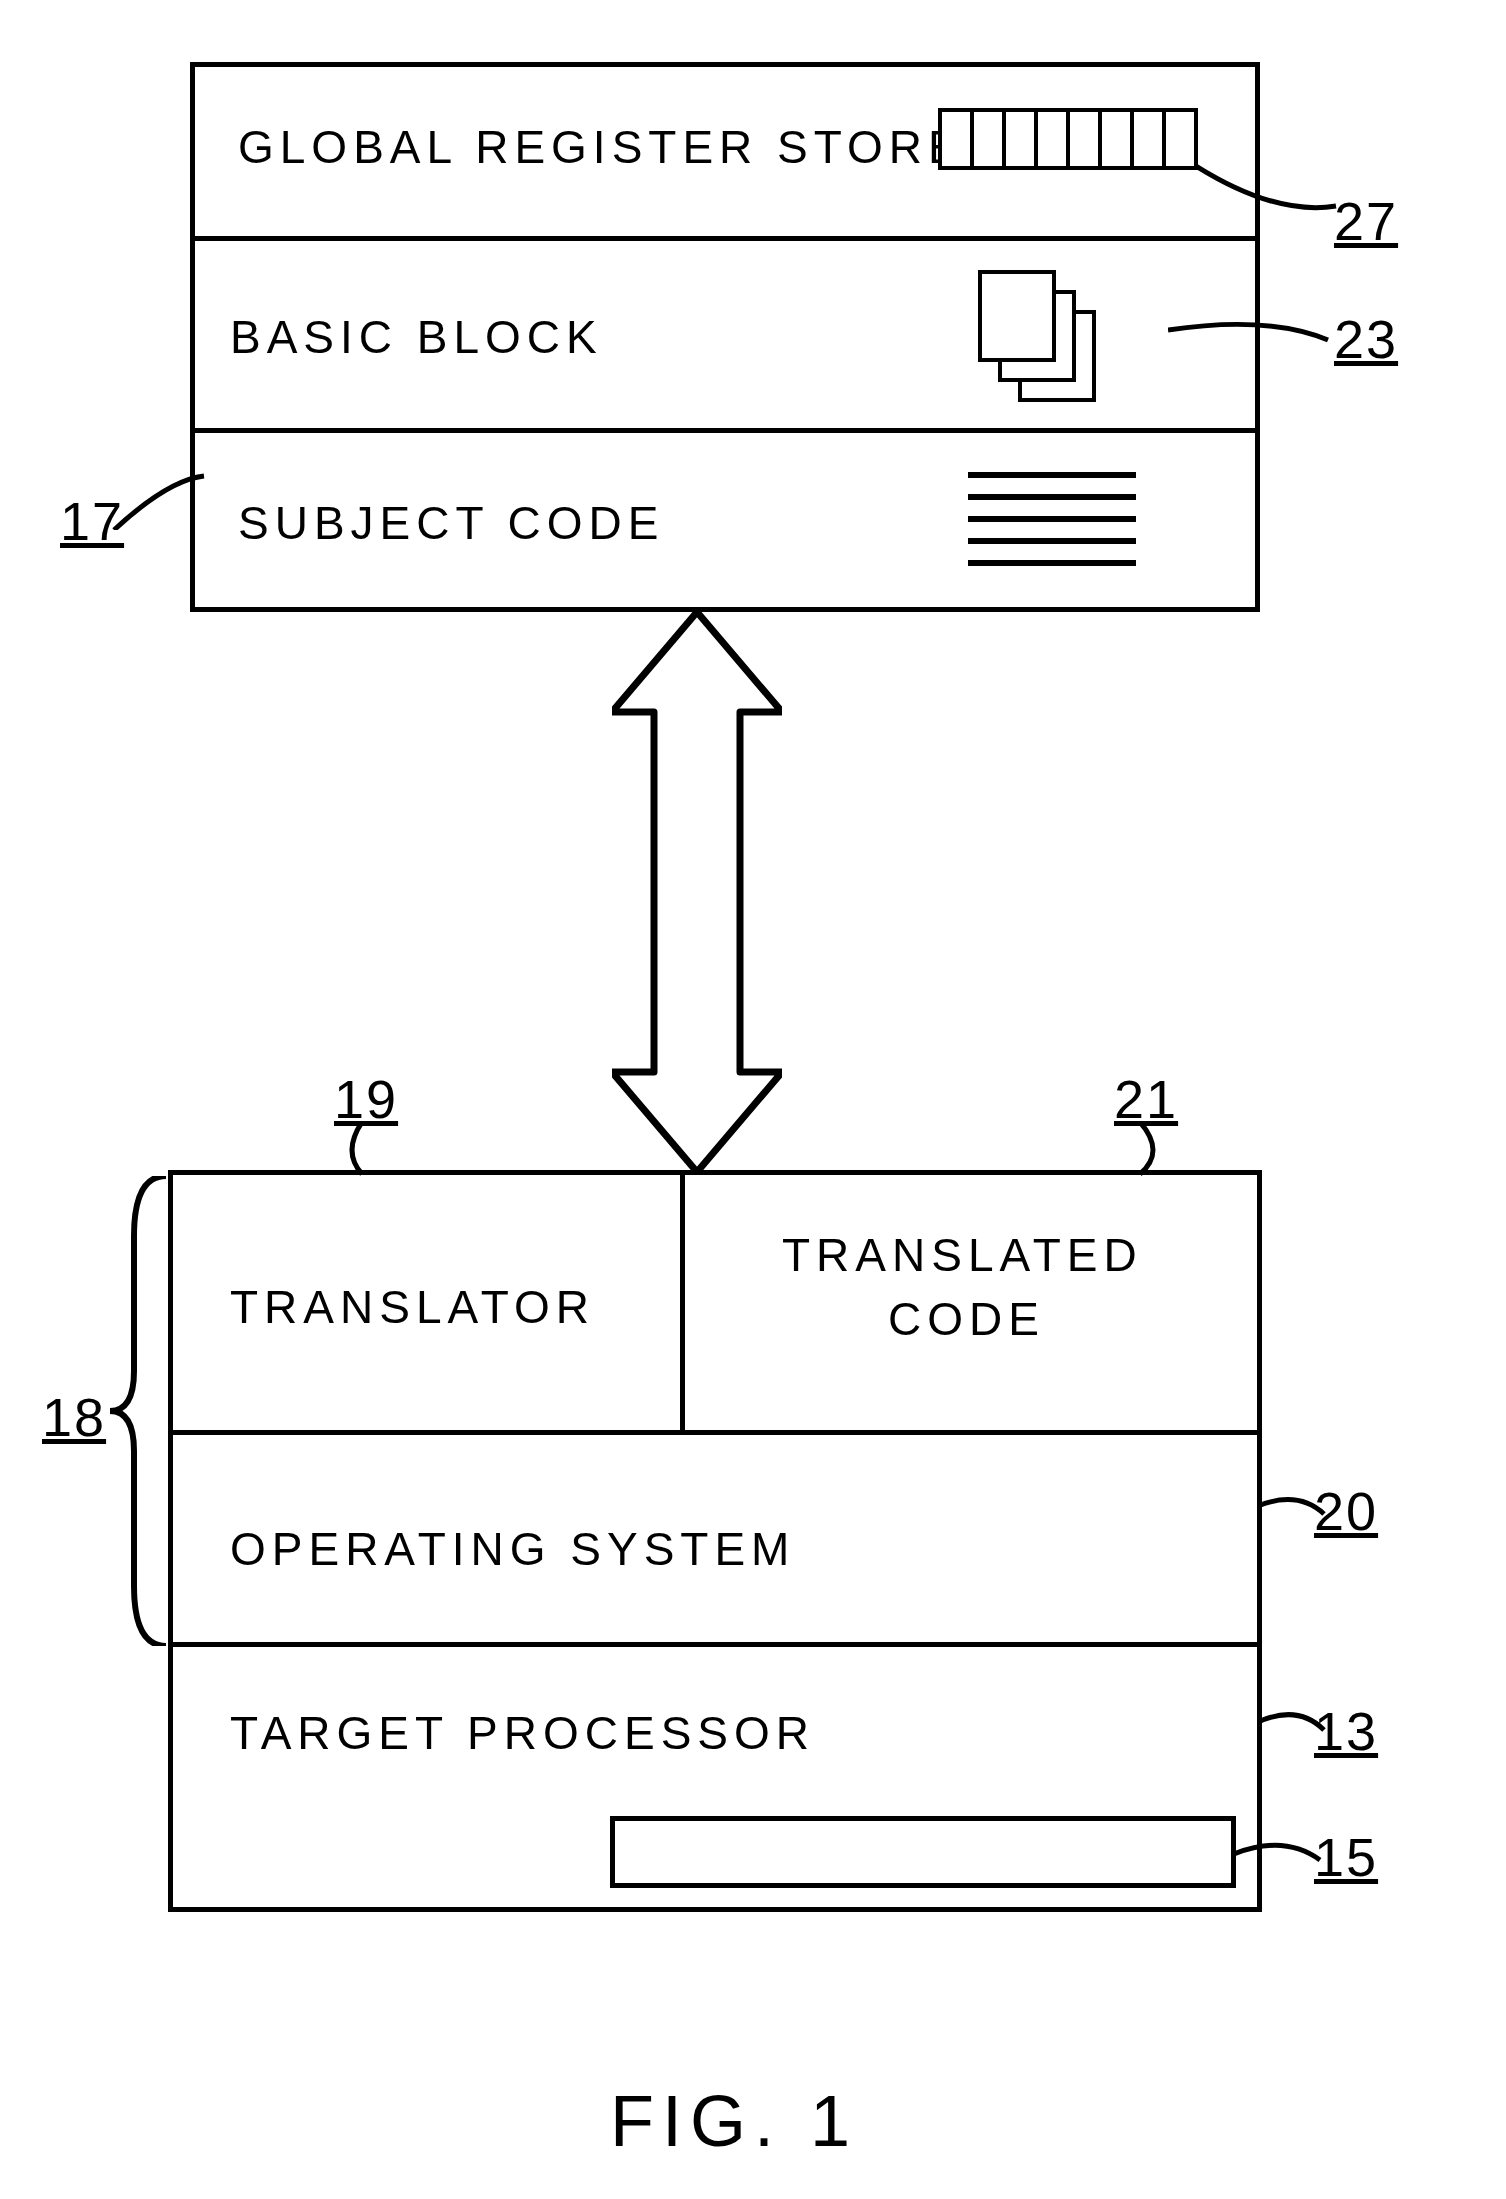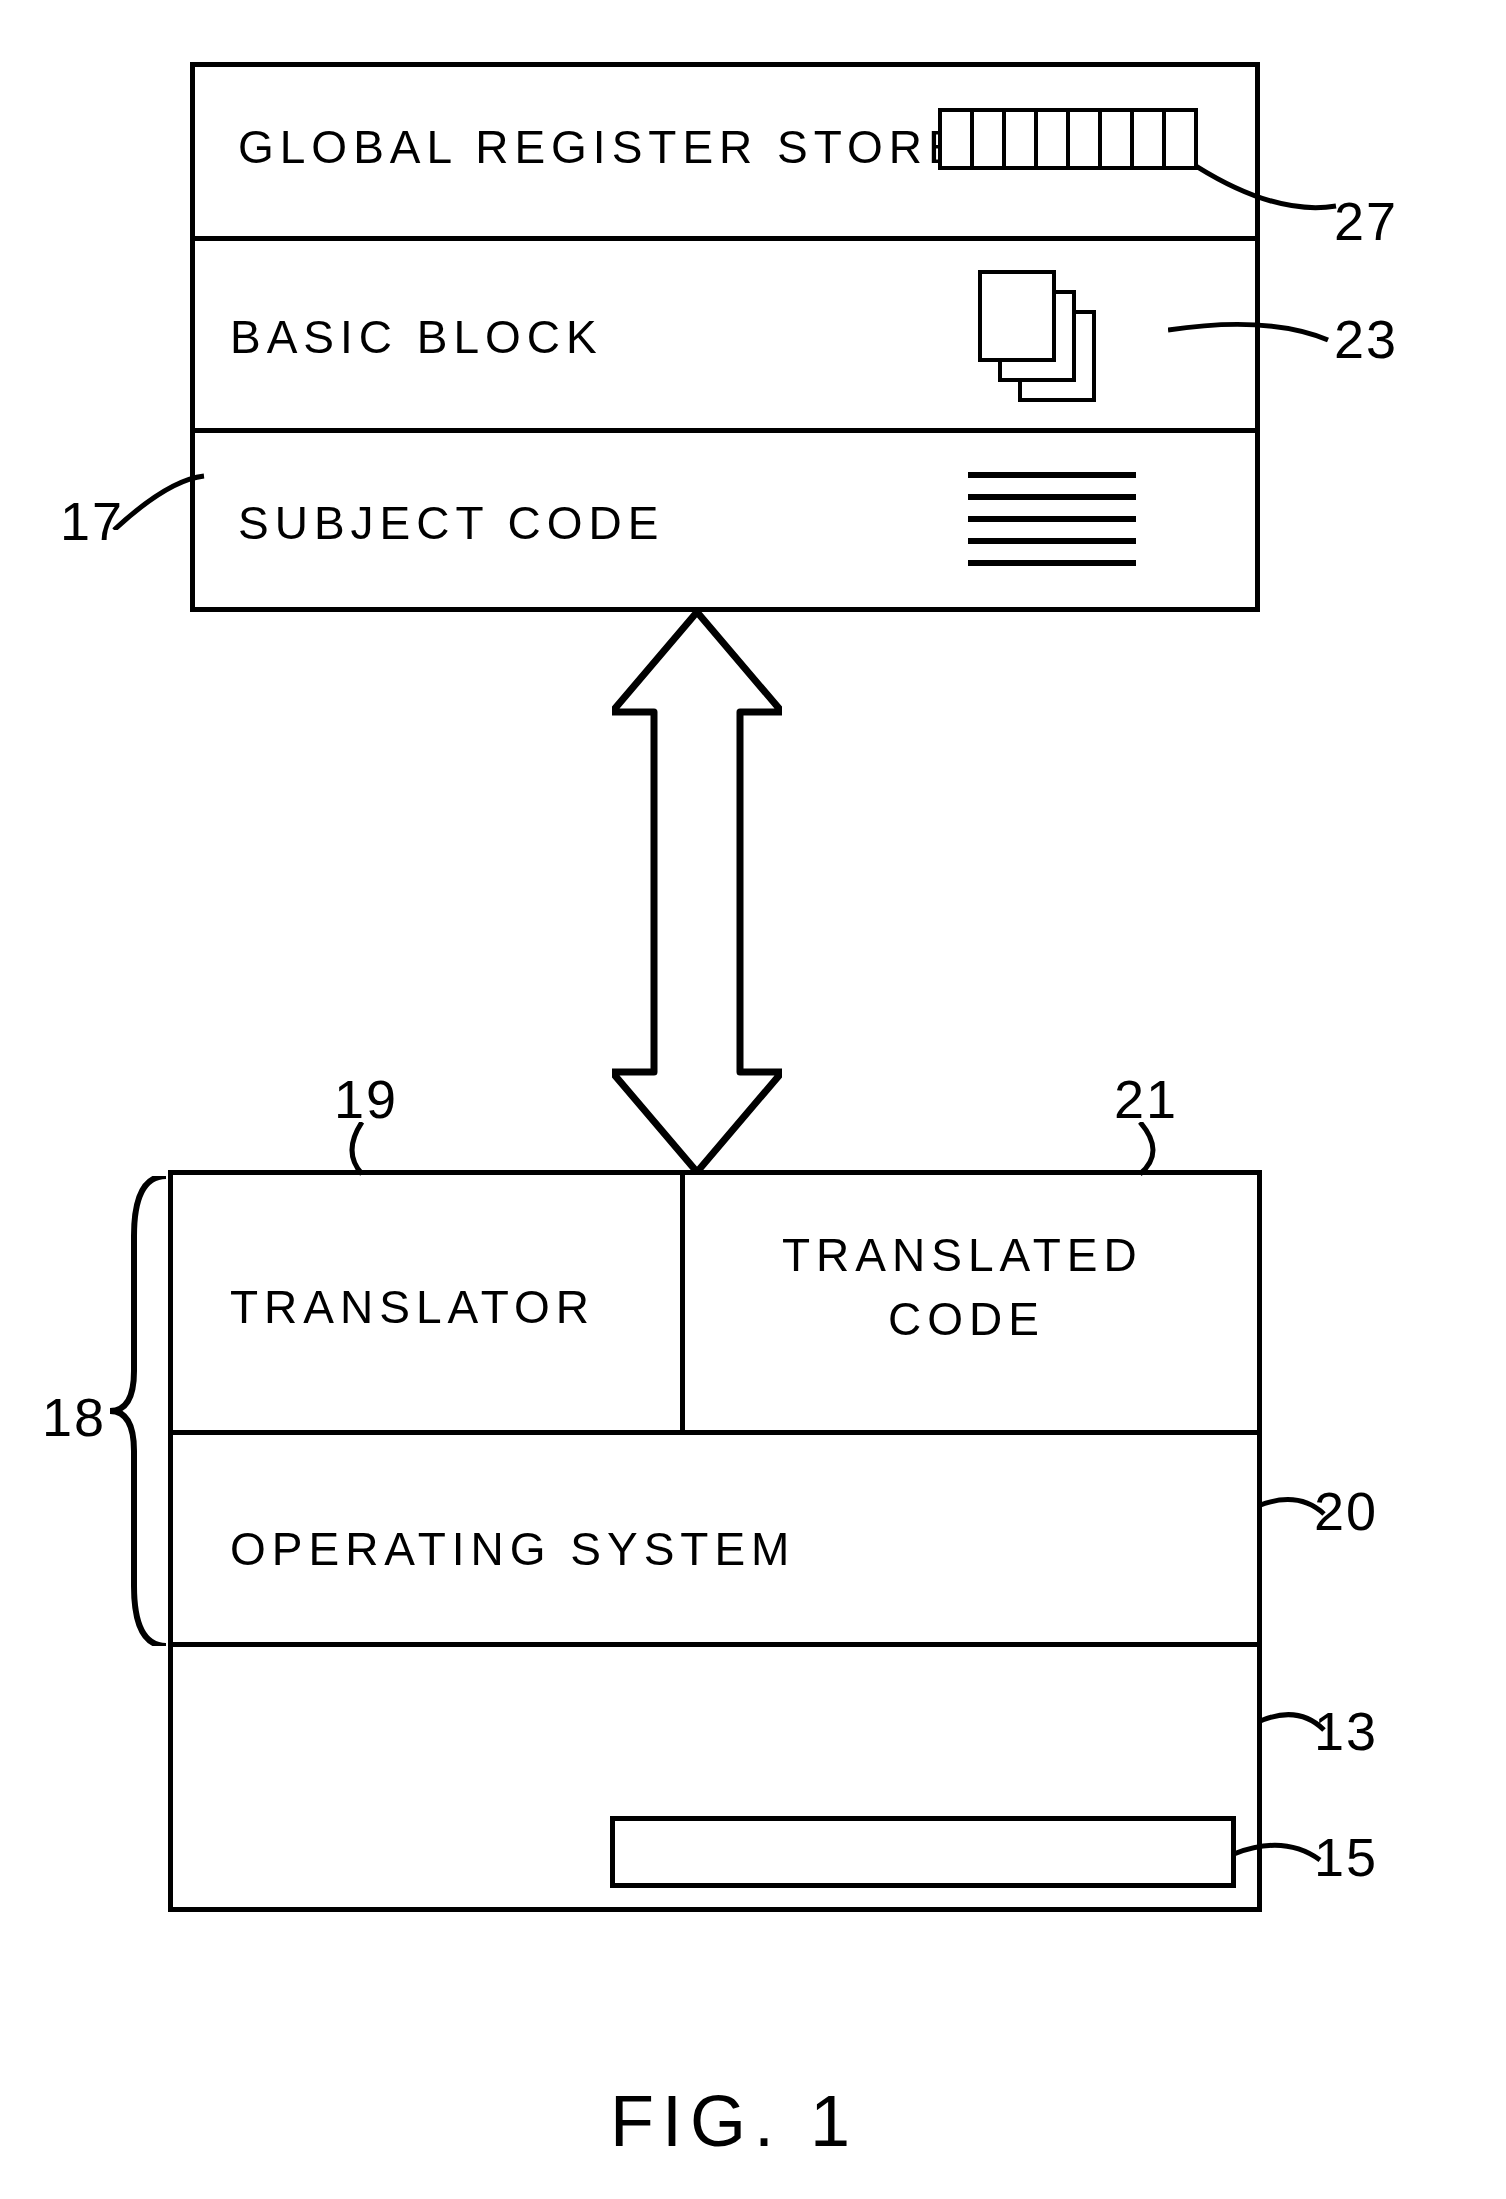--- a/index.html
+++ b/index.html
@@ -45,20 +45,21 @@
     color: #000;
     white-space: nowrap;
   }
   .num {
     position: absolute;
     font-size: 54px;
     letter-spacing: 2px;
     color: #000;
     white-space: nowrap;
     font-weight: 400;
+    text-decoration: underline;
   }
   .fig {
     position: absolute;
     font-size: 72px;
     letter-spacing: 8px;
     color: #000;
     white-space: nowrap;
     font-weight: 400;
   }
   .cell {
@@ -129,20 +130,21 @@
 
   <div class="vline" style="left:680px; top:1170px; height:262px;"></div>
 
   <div class="label" style="left:230px; top:1280px;">TRANSLATOR</div>
 
   <div class="label" style="left:782px; top:1228px;">TRANSLATED</div>
   <div class="label" style="left:888px; top:1292px;">CODE</div>
 
   <div class="label" style="left:230px; top:1522px;">OPERATING  SYSTEM</div>
 
+  <div class="label" style="left:230px; top:1706px;">TARGET PROCESSOR</div>
 
   <div class="box" style="left:610px; top:1816px; width:626px; height:72px;"></div>
 
   <div class="num" style="left:1334px; top:190px;">27</div>
   <svg style="position:absolute; left:1196px; top:146px; width:160px; height:80px;">
     <path d="M0 20 Q80 70 140 60" stroke="#000" stroke-width="5" fill="none"></path>
   </svg>
 
   <div class="num" style="left:1334px; top:308px;">23</div>
   <svg style="position:absolute; left:1168px; top:310px; width:180px; height:60px;">

